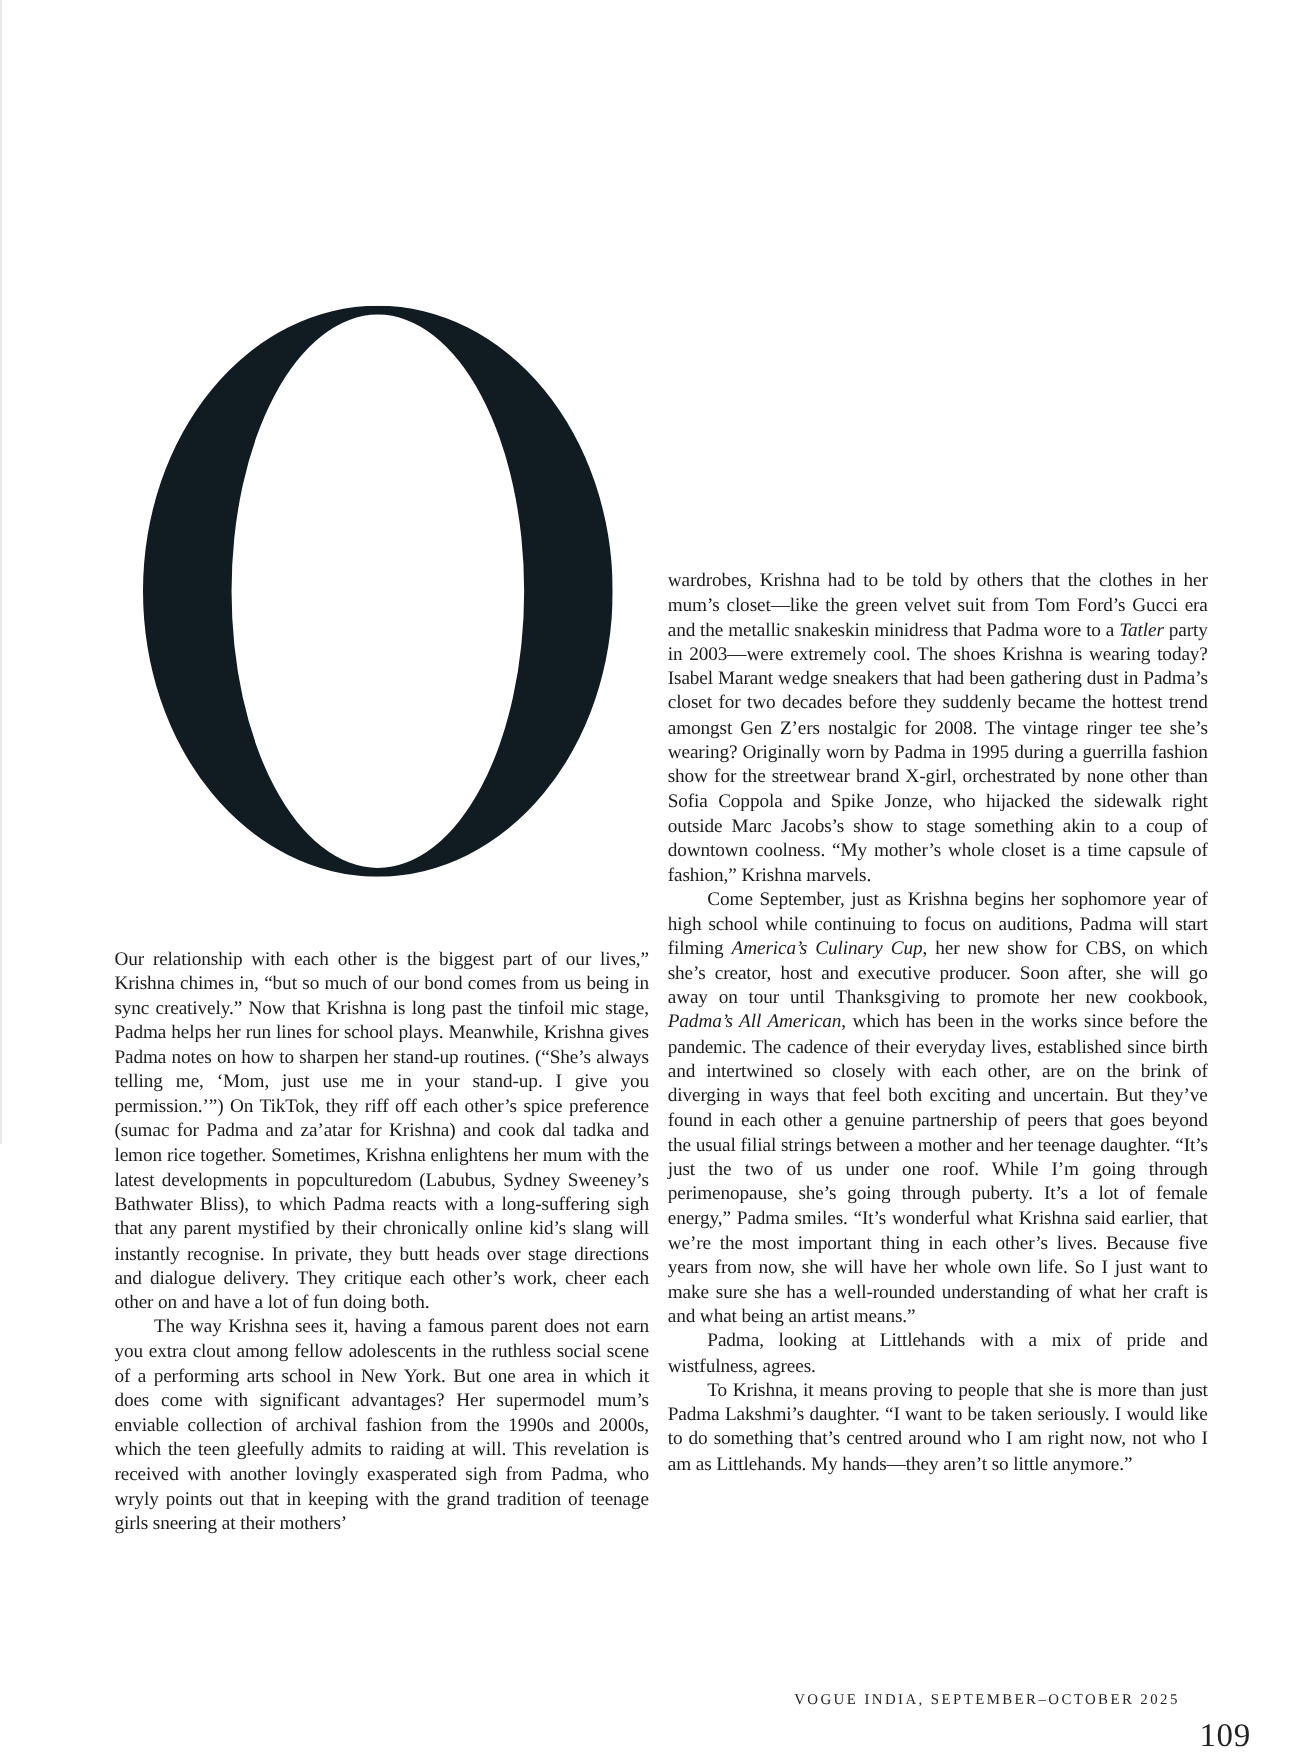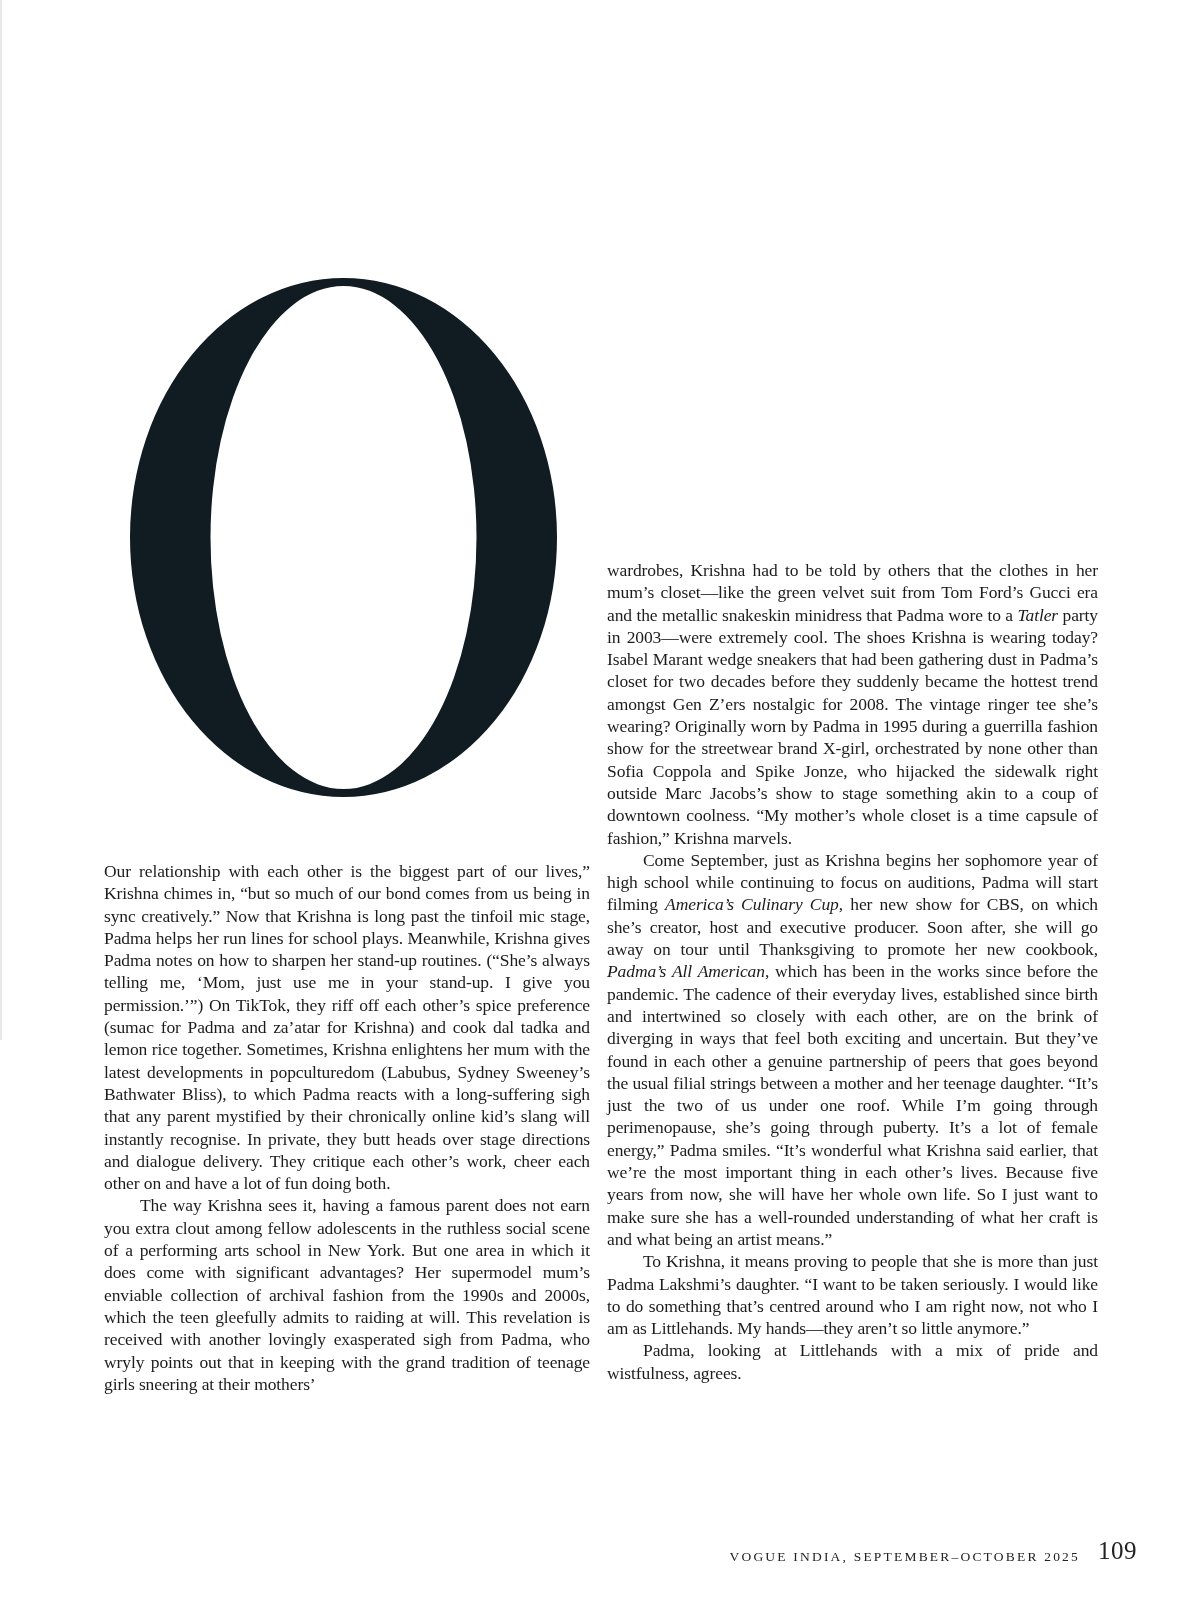--- a/index.html
+++ b/index.html
@@ -30,46 +30,47 @@
     position: absolute;
     left: 130px; top: 278px;
     width: 427px; height: 519px;
   }
   .drop-cap svg { display: block; width: 100%; height: 100%; }
   .drop-cap path { fill: var(--dropcap); }
   .column {
     position: absolute;
   }
   .column-left  { left: 104px; top: 860px; width: 486px; }
-  .column-right { left: 607px; top: 559px; width: 491px; }
+  .column-right { left: 607px; top: 516px; width: 491px; }
   p.para {
     font-size: 17.5px;
     line-height: 22.3px;
     text-align: justify;
     color: var(--ink);
     letter-spacing: -0.1px;
   }
   p.para.indent { text-indent: 36px; }
   p.para i { font-style: italic; }
   .footer {
     position: absolute;
     right: 41px; top: 1537px;
     display: flex;
-    align-items: flex-end;
+    align-items: flex-start;
     gap: 18px;
     color: var(--footer-ink);
   }
   .footer-magazine {
     font-size: 13.5px;
     letter-spacing: 2.2px;
     font-variant-numeric: oldstyle-nums;
   }
   .footer-page-number {
-    font-size: 25px;
+    font-size: 30px;
     letter-spacing: 0.5px;
+    margin-top: 24px;
   }
 </style>
 </head>
 <body>
 
 <div class="page-edge-line"></div>
 
 <div class="drop-cap" aria-label="O">
   <svg viewBox="0 0 427 519" xmlns="http://www.w3.org/2000/svg">
     <path fill-rule="evenodd" d="
@@ -85,20 +86,20 @@
 </div>
 
 <div class="column column-left">
     <p class="para"><span>Our relationship with each other is the biggest part of our lives,” Krishna chimes in, “but so much of our bond comes from us being in sync creatively.” Now that Krishna is long past the tinfoil mic stage, Padma helps her run lines for school plays. Meanwhile, Krishna gives Padma notes on how to sharpen her stand-up routines. (“She’s always telling me, ‘Mom, just use me in your stand-up. I give you permission.’”) On TikTok, they riff off each other’s spice preference (sumac for Padma and za’atar for Krishna) and cook dal tadka and lemon rice together. Sometimes, Krishna enlightens her mum with the latest developments in popculturedom (Labubus, Sydney Sweeney’s Bathwater Bliss), to which Padma reacts with a long-suffering sigh that any parent mystified by their chronically online kid’s slang will instantly recognise. In private, they butt heads over stage directions and dialogue delivery. They critique each other’s work, cheer each other on and have a lot of fun doing both.</span></p>
     <p class="para indent"><span>The way Krishna sees it, having a famous parent does not earn you extra clout among fellow adolescents in the ruthless social scene of a performing arts school in New York. But one area in which it does come with significant advantages? Her supermodel mum’s enviable collection of archival fashion from the 1990s and 2000s, which the teen gleefully admits to raiding at will. This revelation is received with another lovingly exasperated sigh from Padma, who wryly points out that in keeping with the grand tradition of teenage girls sneering at their mothers’</span></p>
   </div>
 
 <div class="column column-right">
     <p class="para"><span>wardrobes, Krishna had to be told by others that the clothes in her mum’s closet—like the green velvet suit from Tom Ford’s Gucci era and the metallic snakeskin minidress that Padma wore to a </span><i>Tatler</i><span> party in 2003—were extremely cool. The shoes Krishna is wearing today? Isabel Marant wedge sneakers that had been gathering dust in Padma’s closet for two decades before they suddenly became the hottest trend amongst Gen Z’ers nostalgic for 2008. The vintage ringer tee she’s wearing? Originally worn by Padma in 1995 during a guerrilla fashion show for the streetwear brand X-girl, orchestrated by none other than Sofia Coppola and Spike Jonze, who hijacked the sidewalk right outside Marc Jacobs’s show to stage something akin to a coup of downtown coolness. “My mother’s whole closet is a time capsule of fashion,” Krishna marvels.</span></p>
     <p class="para indent"><span>Come September, just as Krishna begins her sophomore year of high school while continuing to focus on auditions, Padma will start filming </span><i>America’s Culinary Cup</i><span>, her new show for CBS, on which she’s creator, host and executive producer. Soon after, she will go away on tour until Thanksgiving to promote her new cookbook, </span><i>Padma’s All American</i><span>, which has been in the works since before the pandemic. The cadence of their everyday lives, established since birth and intertwined so closely with each other, are on the brink of diverging in ways that feel both exciting and uncertain. But they’ve found in each other a genuine partnership of peers that goes beyond the usual filial strings between a mother and her teenage daughter. “It’s just the two of us under one roof. While I’m going through perimenopause, she’s going through puberty. It’s a lot of female energy,” Padma smiles. “It’s wonderful what Krishna said earlier, that we’re the most important thing in each other’s lives. Because five years from now, she will have her whole own life. So I just want to make sure she has a well-rounded understanding of what her craft is and what being an artist means.”</span></p>
+    <p class="para indent"><span>Padma, looking at Littlehands with a mix of pride and wistfulness, agrees.</span></p>
     <p class="para indent"><span>To Krishna, it means proving to people that she is more than just Padma Lakshmi’s daughter. “I want to be taken seriously. I would like to do something that’s centred around who I am right now, not who I am as Littlehands. My hands—they aren’t so little anymore.”</span></p>
-    <p class="para indent"><span>Padma, looking at Littlehands with a mix of pride and wistfulness, agrees.</span></p>
   </div>
 
 <div class="footer">
   <span class="footer-magazine">VOGUE INDIA, SEPTEMBER–OCTOBER 2025</span>
   <span class="footer-page-number">109</span>
 </div>
 
 </body></html>

